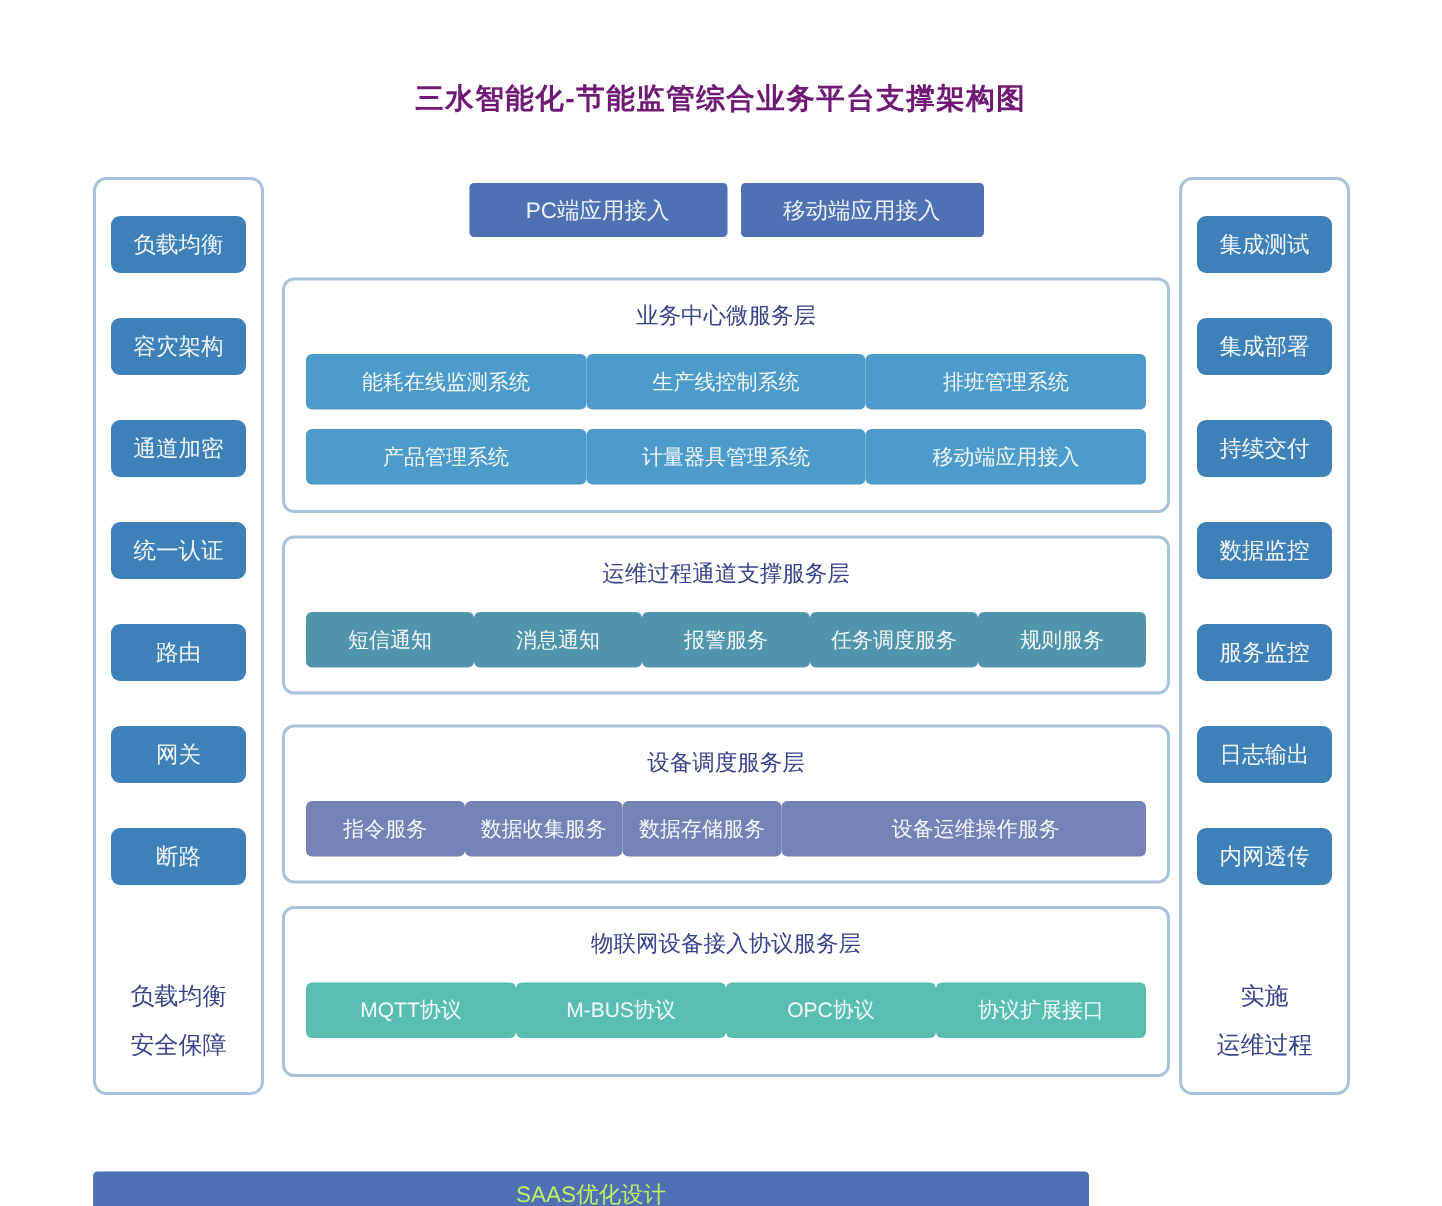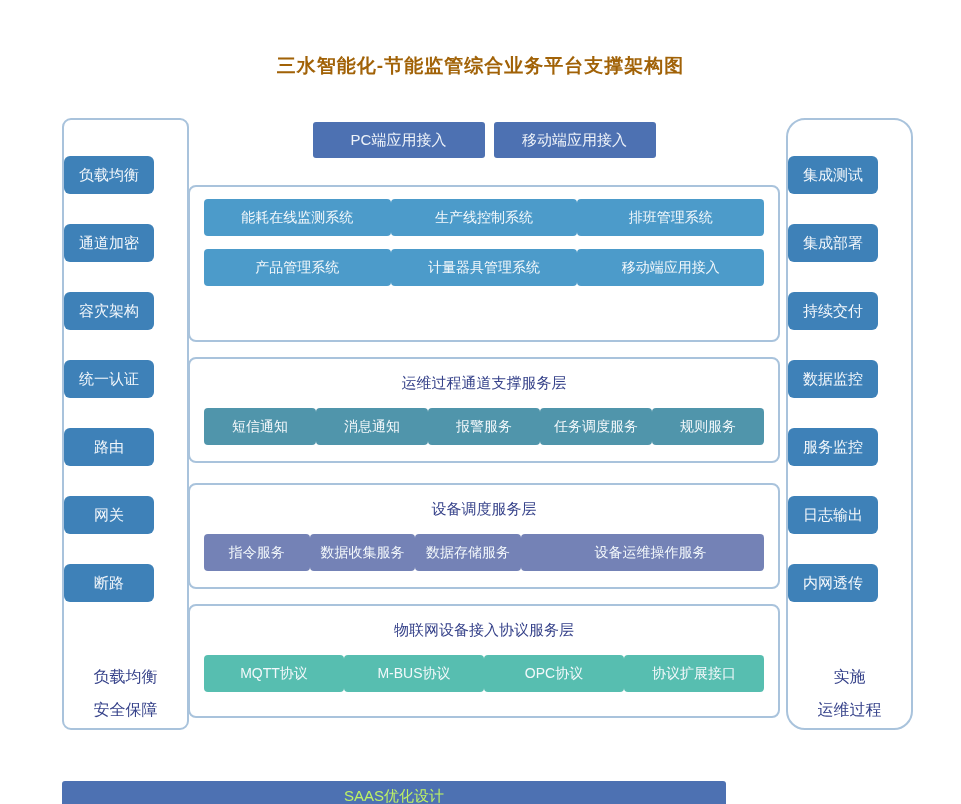--- a/index.html
+++ b/index.html
@@ -10,37 +10,38 @@
     width: 961px; height: 804px;
     background: #ffffff;
     overflow: hidden;
   }
   .page-title {
     position: absolute;
     left: 0; top: 53px; width: 100%;
     text-align: center;
     font-size: 19px;
     font-weight: bold;
-    color: #a16207;
+    color: #701a75;
     letter-spacing: 1px;
   }
   
   .side-panel {
     position: absolute;
     top: 118px;
-    width: 127px; height: 612px;
+    width: 114px; height: 612px;
     border: 2px solid #a9c3dc;
     border-radius: 9px;
     background: #ffffff;
     display: flex;
     flex-direction: column;
-    padding-top: 36px;
+    align-items: center;
+    padding-top: 24px;
   }
   .side-panel.left  { left: 62px; }
-  .side-panel.right { left: 786px; border-radius: 19px; }
+  .side-panel.right { left: 786px; }
   .side-box {
     width: 90px; height: 38px;
     margin-bottom: 30px;
     background: #3e81b8;
     border-radius: 6px;
     color: #f2f7fb;
     font-size: 15px;
     display: flex;
     align-items: center;
     justify-content: center;
@@ -130,22 +131,22 @@
 </style>
 </head>
 <body>
 
 <div class="page">
 
   <div class="page-title">三水智能化-节能监管综合业务平台支撑架构图</div>
 
   <div class="side-panel left">
     <div class="side-box">负载均衡</div>
+    <div class="side-box">容灾架构</div>
     <div class="side-box">通道加密</div>
-    <div class="side-box">容灾架构</div>
     <div class="side-box">统一认证</div>
     <div class="side-box">路由</div>
     <div class="side-box">网关</div>
     <div class="side-box">断路</div>
     <div class="side-caption">
       <div>负载均衡</div>
       <div>安全保障</div>
     </div>
   </div>
 
@@ -162,20 +163,21 @@
       <div>运维过程</div>
     </div>
   </div>
 
   <div class="top-buttons">
     <div class="top-button pc">PC端应用接入</div>
     <div class="top-button mobile">移动端应用接入</div>
   </div>
 
   <div class="layer layer-1">
+    <div class="layer-title">业务中心微服务层</div>
     <div class="row">
       <div class="cell">能耗在线监测系统</div>
       <div class="cell">生产线控制系统</div>
       <div class="cell">排班管理系统</div>
     </div>
     <div class="row">
       <div class="cell">产品管理系统</div>
       <div class="cell">计量器具管理系统</div>
       <div class="cell">移动端应用接入</div>
     </div>

